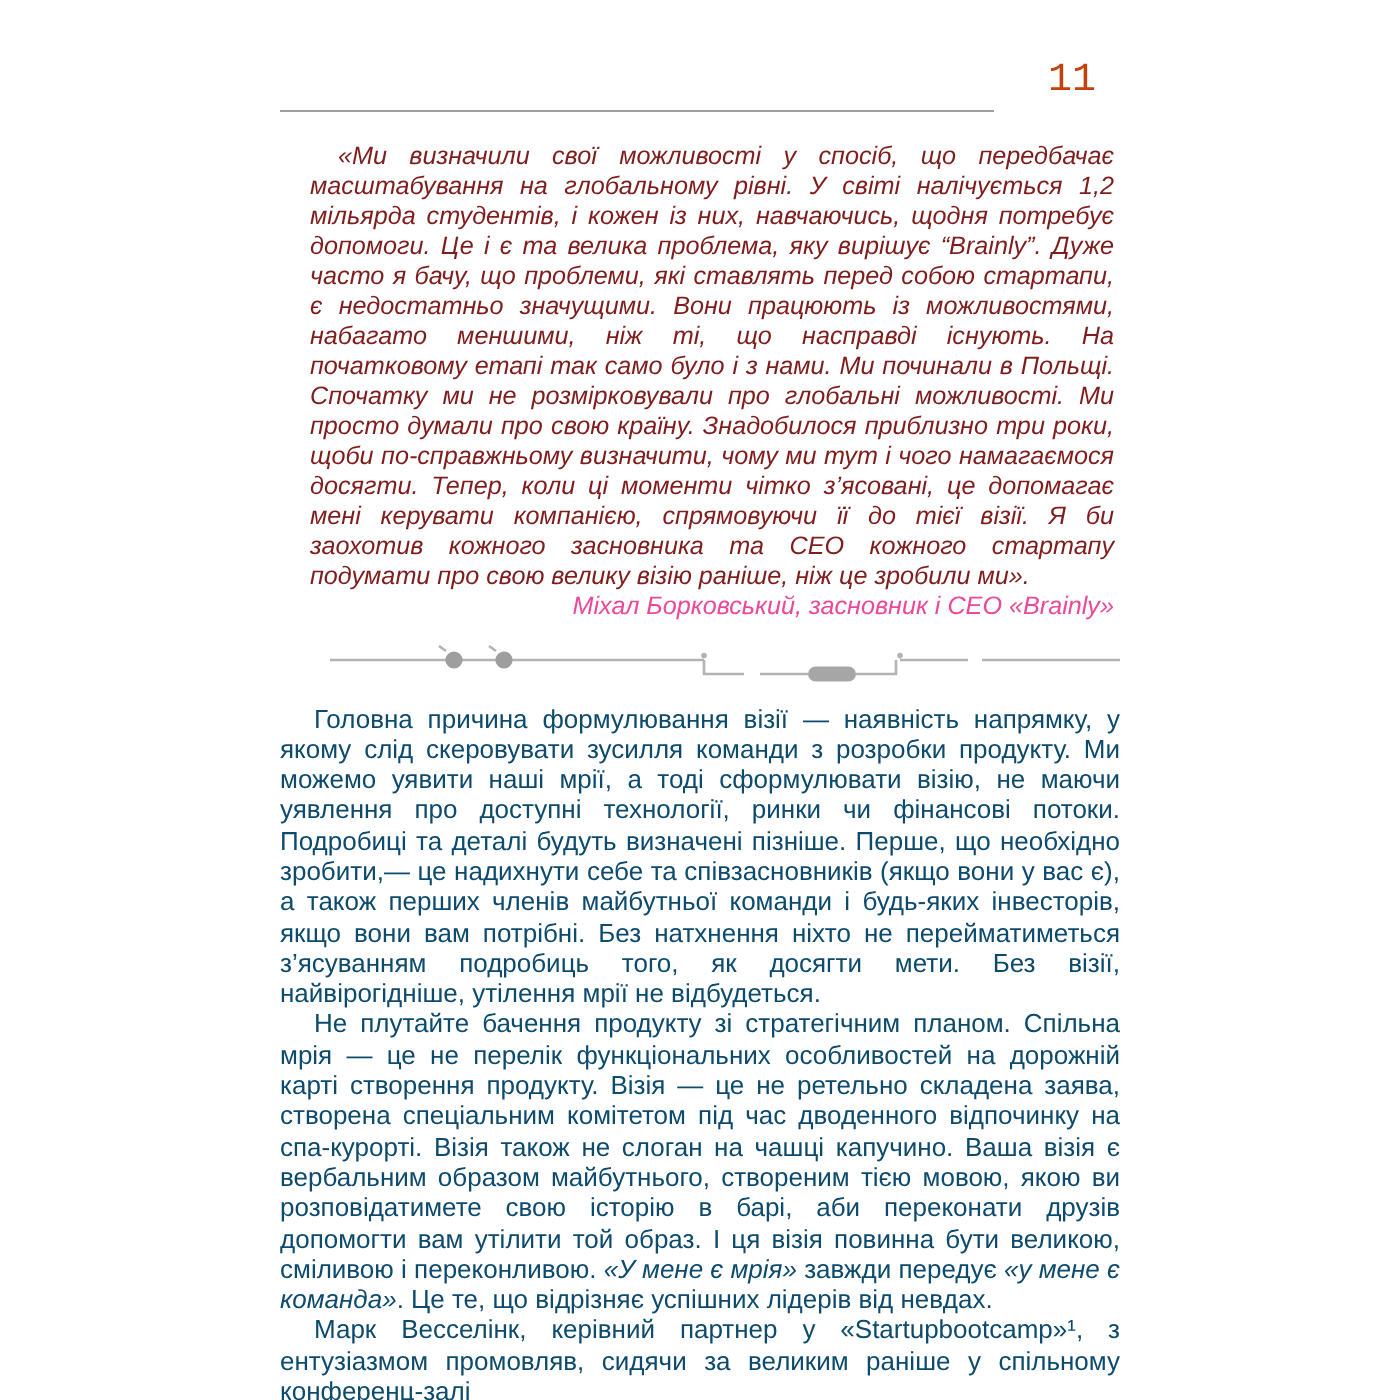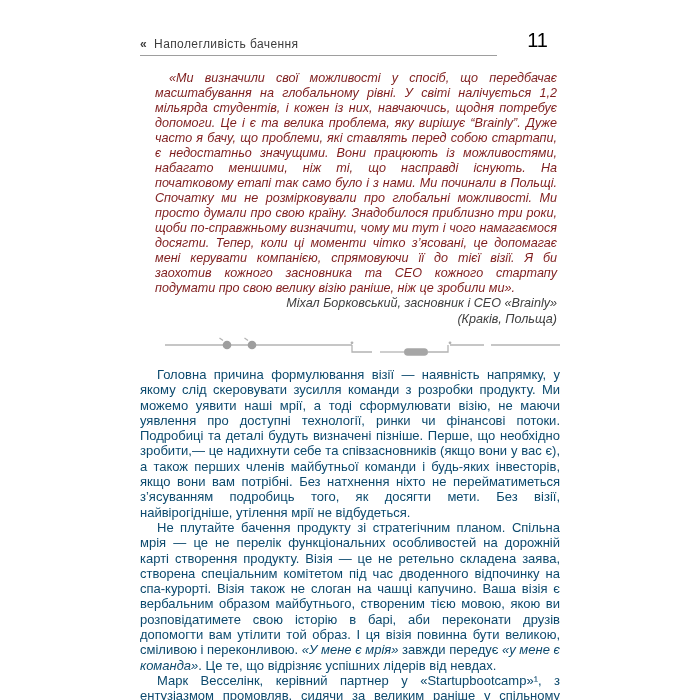--- a/index.html
+++ b/index.html
@@ -21,23 +21,23 @@
   .header-title {
     font-family: "Liberation Sans", sans-serif;
     font-size: 12px;
     color: #3d3d3d;
     letter-spacing: 0.4px;
   }
   .header-chevrons { margin-right: 7px; font-weight: bold; color: #3d3d3d; }
   .page-number {
     position: absolute;
     right: 12px; top: -5px;
-    font-family: Liberation Sans, sans-serif;
+    font-family: Liberation Mono, monospace;
     font-size: 20px;
-    color: #000000;
+    color: #c2410c;
   }
   .header-rule {
     width: 357px; height: 0;
     border-top: 1px solid #9e9e9e;
     margin-top: 3px;
   }
 
   
   .quote-block {
     margin: 15px 0 0 15px;
@@ -51,21 +51,21 @@
     color: #7f1d1d;
     text-align: justify;
     text-indent: 14px;
     margin: 0;
   }
   .quote-attribution, .quote-location {
     font-family: "Liberation Sans", sans-serif;
     font-style: italic;
     font-size: 12.6px;
     line-height: 15.5px;
-    color: #404040;
+    color: #ec4899;
     text-align: right;
     margin: 0;
   }
 
   
   .divider-wrap { margin: 9px 0 7px 0; height: 24px; }
 
   
   .body-text p {
     font-family: Liberation Sans, sans-serif;
@@ -96,29 +96,27 @@
     text-indent: -11px;
   }
   .footnote-text sup { font-size: 8px; }
 </style>
 </head>
 <body>
 
 <div class="content">
 
   <div class="header-row">
-    <span class="header-title"><span class="header-chevrons">«</span><span>Наполегливість бачення</span></span>
     <span class="page-number">11</span>
   </div>
   <div class="header-rule"></div>
 
   <div class="quote-block">
     <p class="quote-text">«Ми визначили свої можливості у спосіб, що передбачає масштабування на глобальному рівні. У світі налічується 1,2 мільярда студентів, і кожен із них, навчаючись, щодня потребує допомоги. Це і є та велика проблема, яку вирішує “Brainly”. Дуже часто я бачу, що проблеми, які ставлять перед собою стартапи, є недостатньо значущими. Вони працюють із можливостями, набагато меншими, ніж ті, що насправді існують. На початковому етапі так само було і з нами. Ми починали в Польщі. Спочатку ми не розмірковували про глобальні можливості. Ми просто думали про свою країну. Знадобилося приблизно три роки, щоби по-справжньому визначити, чому ми тут і чого намагаємося досягти. Тепер, коли ці моменти чітко з’ясовані, це допомагає мені керувати компанією, спрямовуючи її до тієї візії. Я би заохотив кожного засновника та CEO кожного стартапу подумати про свою велику візію раніше, ніж це зробили ми».</p>
     <p class="quote-attribution">Міхал Борковський, засновник і CEO «Brainly»</p>
-    <p class="quote-location">(Краків, Польща)</p>
   </div>
 
   <div class="divider-wrap">
     <svg width="420" height="24" viewBox="0 0 420 24" aria-hidden="true">
       <g stroke="#b3b3b3" stroke-width="1.3" fill="none">
         <path d="M25 9 H212"></path>
         <path d="M212 9 V16 H232"></path>
         <path d="M240 16 H264"></path>
         <path d="M288 16 H308 V9"></path>
         <path d="M310 9 H344"></path>

